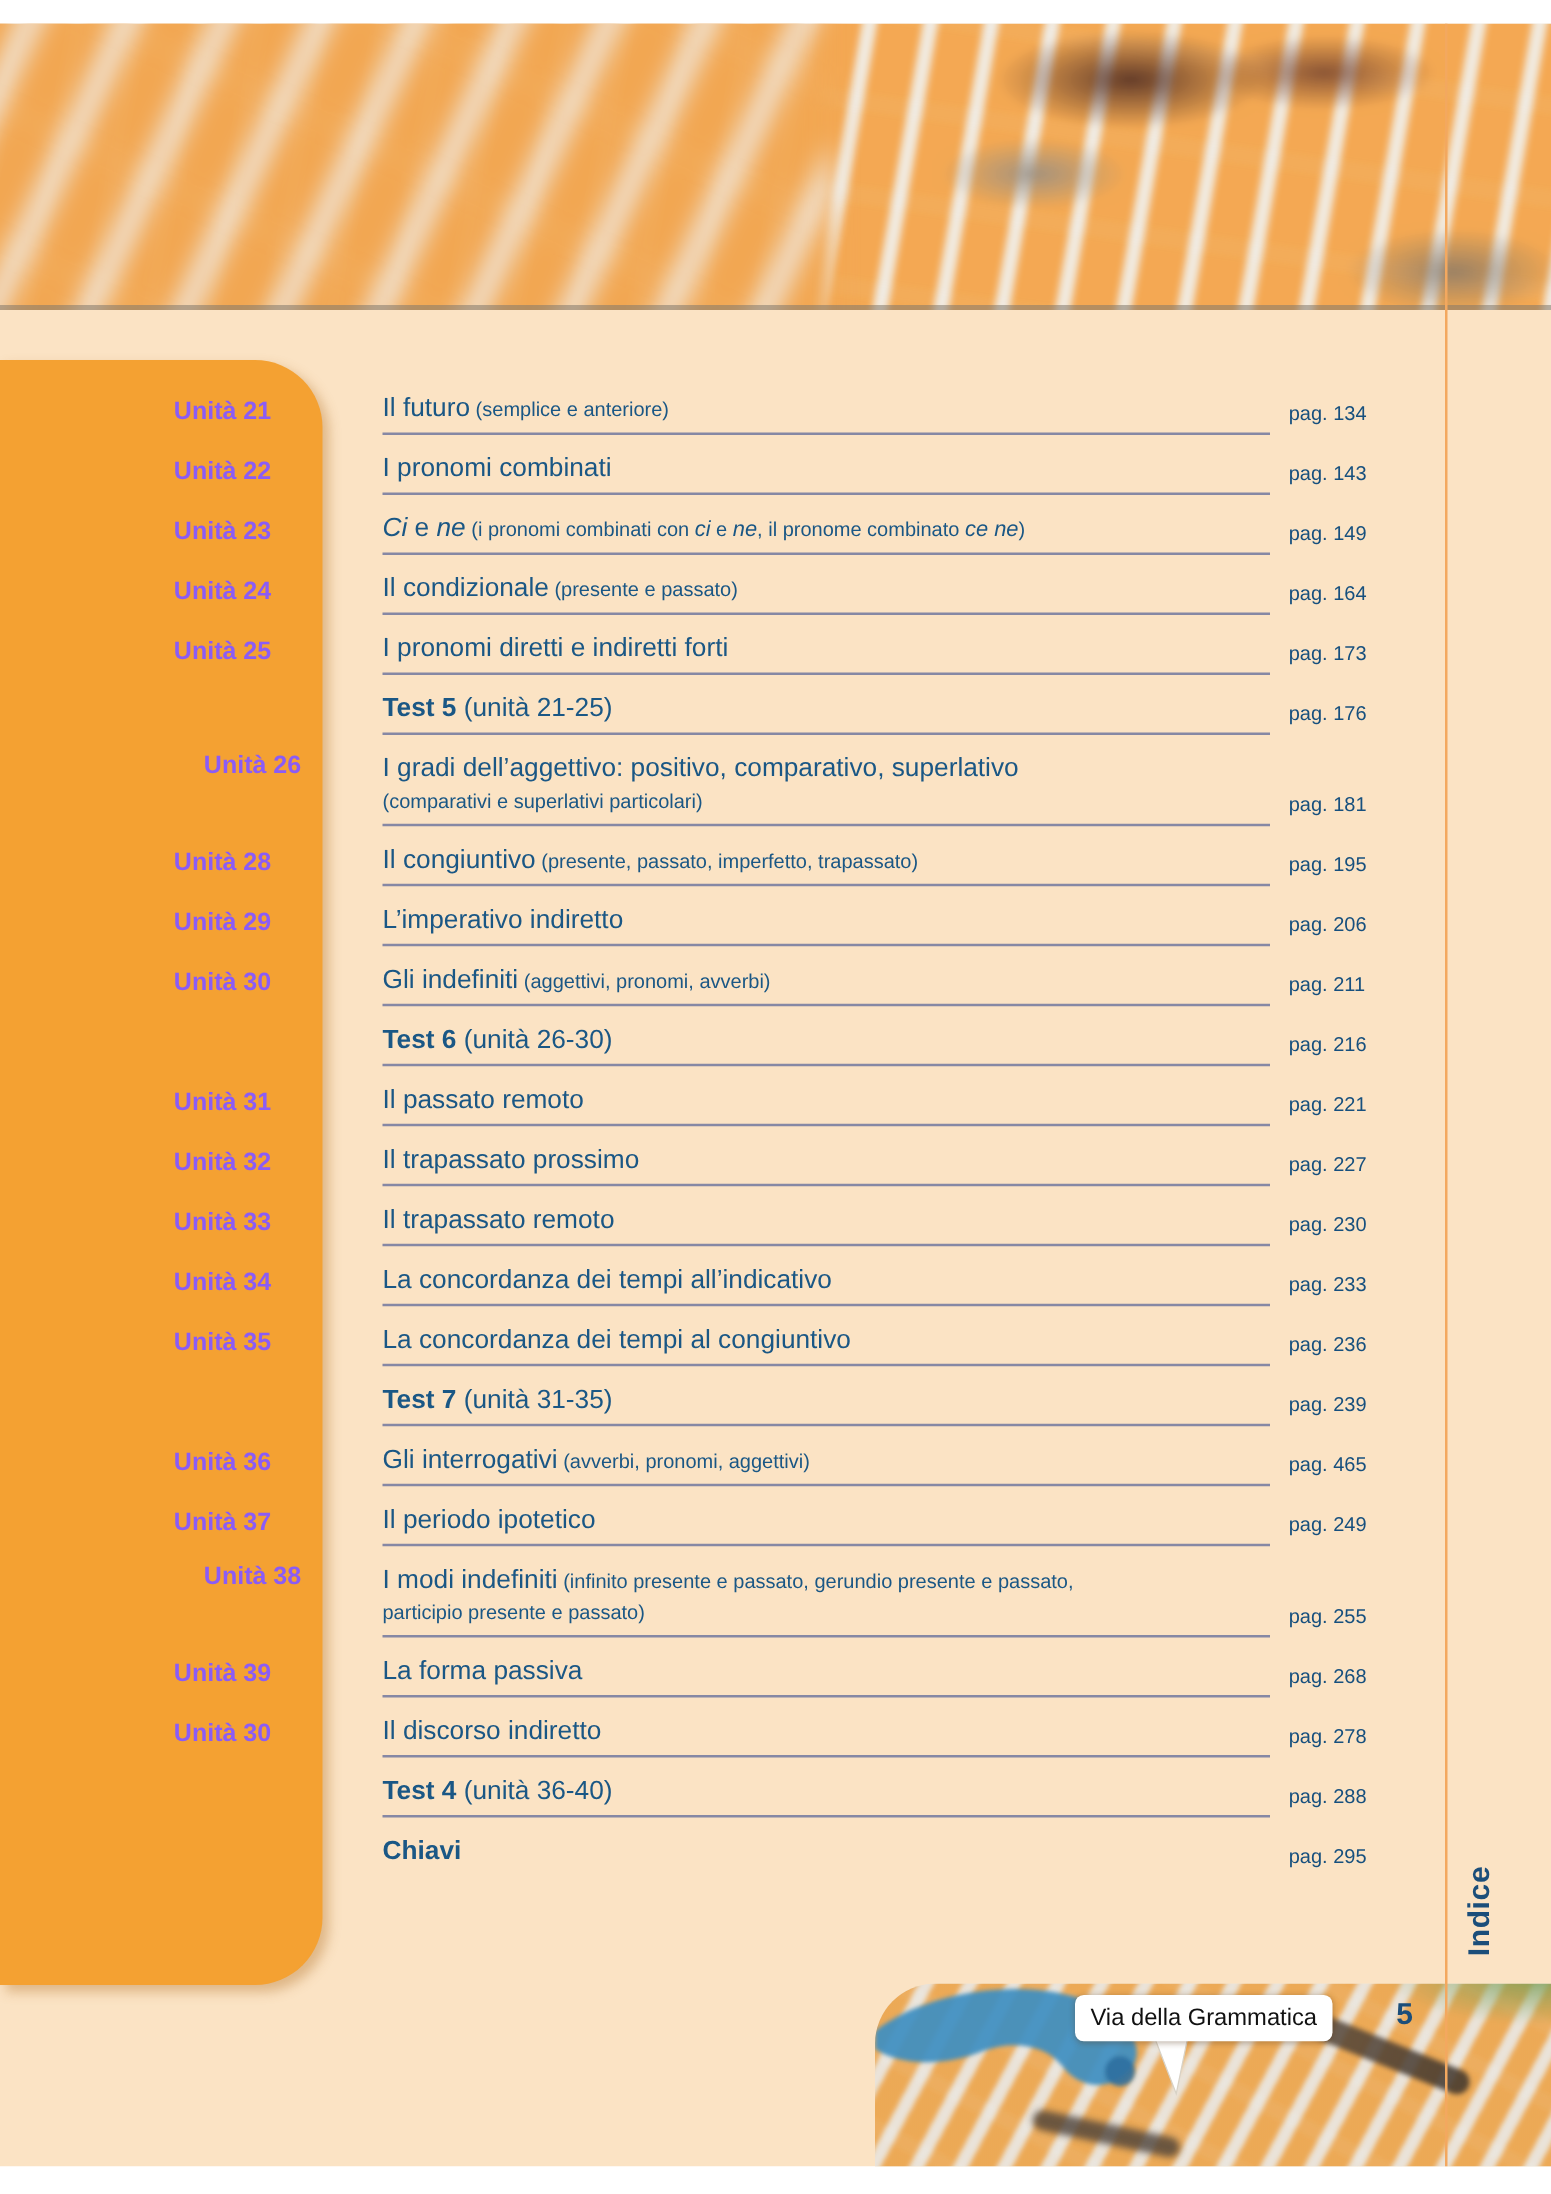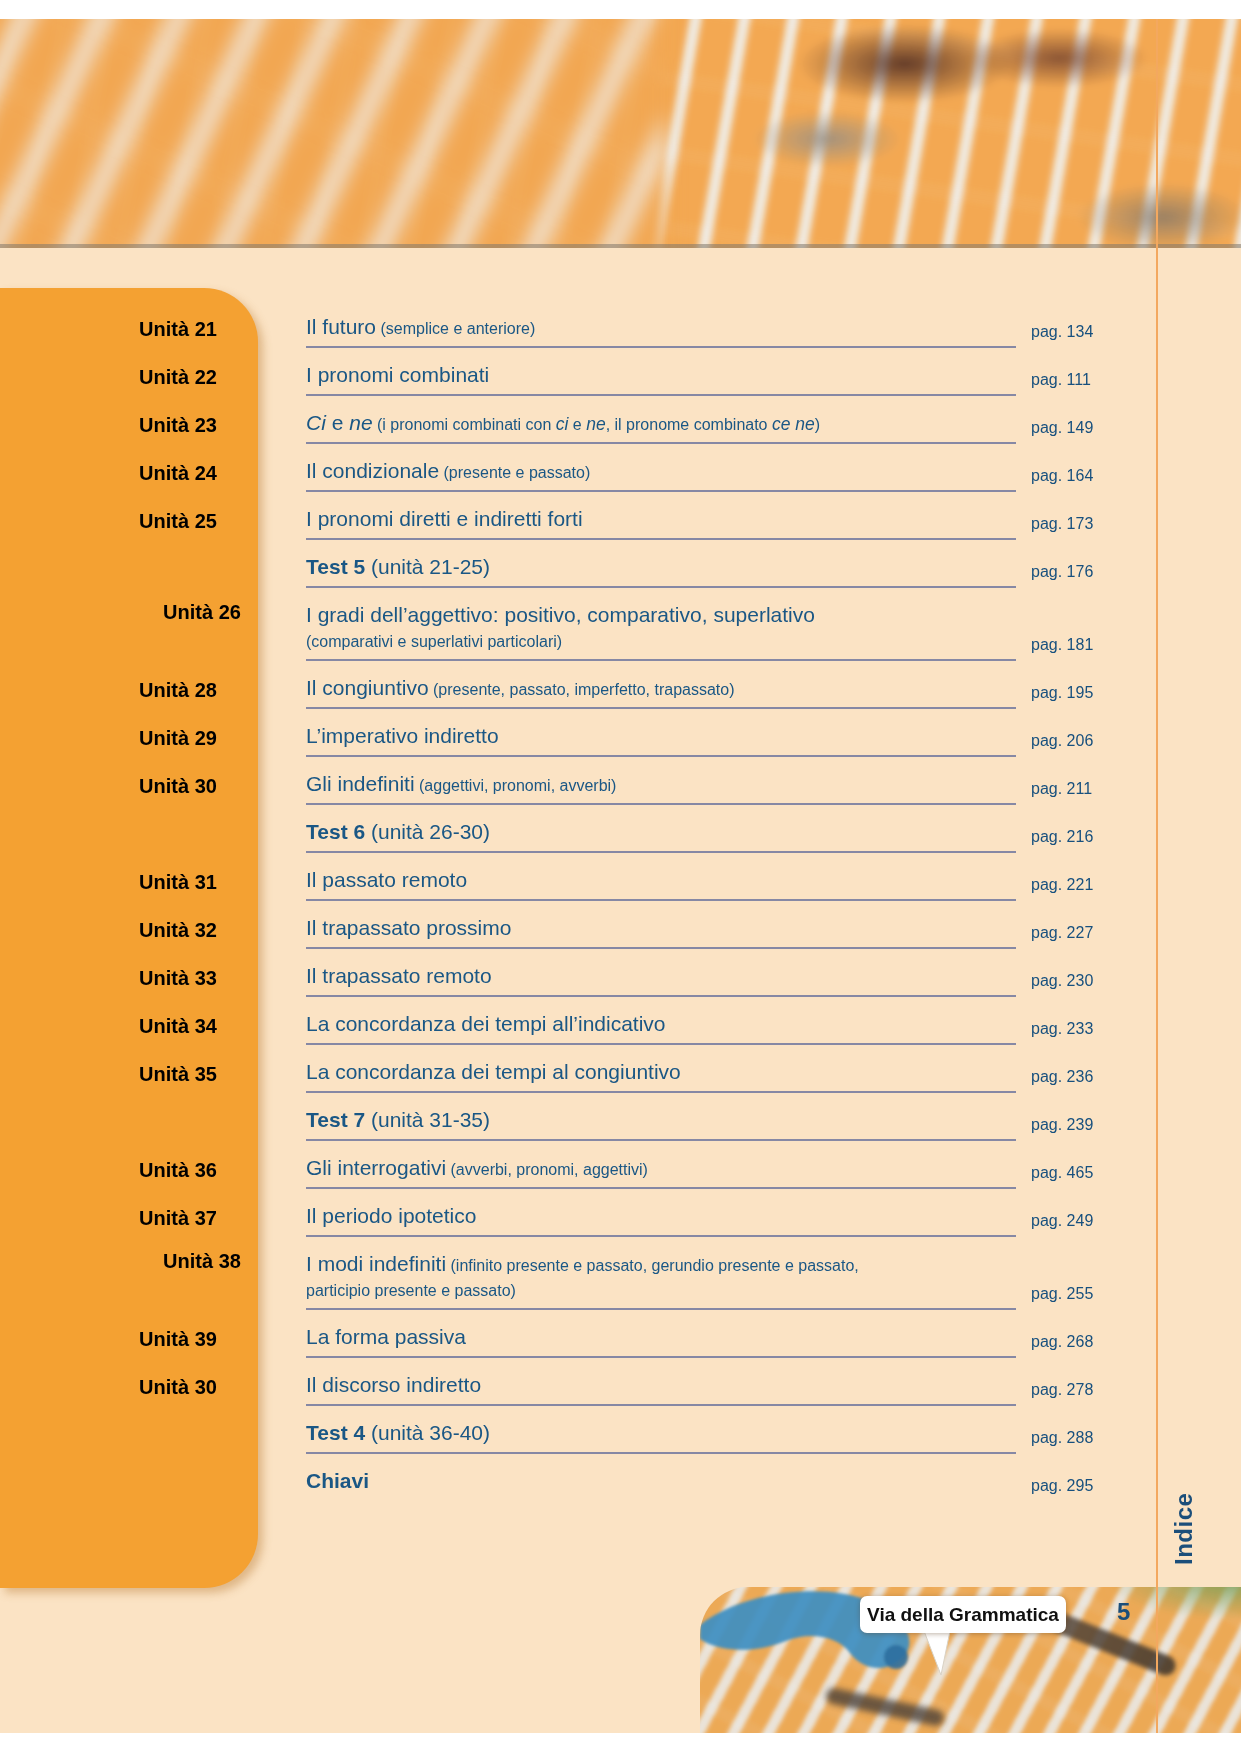--- a/index.html
+++ b/index.html
@@ -29,21 +29,21 @@
   .top-map .edge{position:absolute;left:0;bottom:0;width:100%;height:4px;background:rgba(130,120,108,.55);}
 
   
   .sidebar{position:absolute;left:0;top:288px;width:258px;height:1300px;background:#F4A132;
            border-radius:0 54px 54px 0;box-shadow:5px 5px 9px rgba(188,128,60,.45);z-index:3;}
 
   
   .toc{position:absolute;left:0;top:300px;width:1150px;z-index:4;}
   .toc-row{display:grid;grid-template-columns:258px 48px 710px 1fr;min-height:48px;align-items:end;}
   .toc-row.tall{min-height:73px;}
-  .unit-label{font-weight:bold;font-size:20px;color:#000000;text-align:center;
+  .unit-label{font-weight:bold;font-size:20px;color:#8b5cf6;text-align:center;
               padding-left:98px;padding-bottom:7px;}
   .toc-row.tall .unit-label{padding-bottom:37px;margin-left:48px;}
   .entry{border-bottom:2px solid #8688A4;padding-bottom:5px;line-height:25px;color:#1A5785;}
   .toc-row.no-line .entry{border-bottom:none;padding-bottom:7px;}
   .pag{padding:0 0 7px 15px;font-size:16px;color:#17507E;white-space:nowrap;}
   .seg-m{font-size:21px;}
   .seg-mi{font-size:21px;font-style:italic;}
   .seg-s{font-size:16px;margin-top:31px;}
   .seg-si{font-size:17.5px;font-style:italic;}
   .seg-b{font-size:21px;font-weight:bold;}
@@ -67,21 +67,21 @@
   .pencil1{position:absolute;left:340px;top:46px;width:140px;height:20px;border-radius:10px;
            background:linear-gradient(90deg,#5a4a3c,#3d342c);transform:rotate(22deg);
            filter:blur(2px);opacity:.85;}
   .pencil2{position:absolute;left:125px;top:112px;width:120px;height:16px;border-radius:8px;
            background:#4c423a;transform:rotate(12deg);filter:blur(3px);opacity:.8;}
 
   
   .bubble{position:absolute;left:860px;top:1596px;width:206px;height:37px;background:#ffffff;
           border-radius:7px;display:flex;align-items:center;justify-content:center;
           box-shadow:0 1px 5px rgba(90,60,30,.4);z-index:8;
-          font-size:19px;font-weight:bold;color:#111111;}
+          font-size:19px;font-weight:normal;color:#111111;}
   .bubble-tail{position:absolute;left:924px;top:1631px;z-index:7;}
 
   .page-num{position:absolute;left:1117px;top:1598px;font-size:24px;font-weight:bold;color:#1B4E7A;z-index:8;}
 </style>
 </head>
 <body>
 
 <div class="page">
 
   <div class="peach"></div>
@@ -98,21 +98,21 @@
       <div class="toc-row">
         <div class="unit-label">Unità 21</div>
         <div></div>
         <div class="entry"><span class="seg-m">Il futuro</span><span class="seg-s"> (semplice e anteriore)</span></div>
         <div class="pag">pag. 134</div>
       </div>
       <div class="toc-row">
         <div class="unit-label">Unità 22</div>
         <div></div>
         <div class="entry"><span class="seg-m">I pronomi combinati</span></div>
-        <div class="pag">pag. 111</div>
+        <div class="pag">pag. 143</div>
       </div>
       <div class="toc-row">
         <div class="unit-label">Unità 23</div>
         <div></div>
         <div class="entry"><span class="seg-mi">Ci</span><span class="seg-m"> e </span><span class="seg-mi">ne</span><span class="seg-s"> (i pronomi combinati con </span><span class="seg-si">ci</span><span class="seg-s"> e </span><span class="seg-si">ne</span><span class="seg-s">, il pronome combinato </span><span class="seg-si">ce ne</span><span class="seg-s">)</span></div>
         <div class="pag">pag. 149</div>
       </div>
       <div class="toc-row">
         <div class="unit-label">Unità 24</div>
         <div></div>

